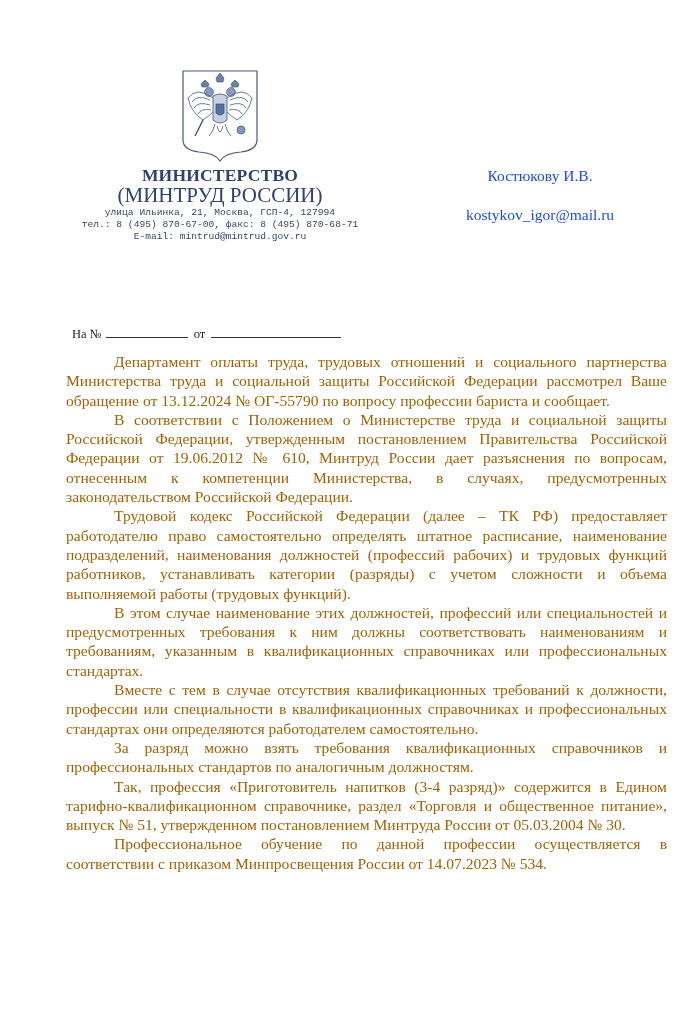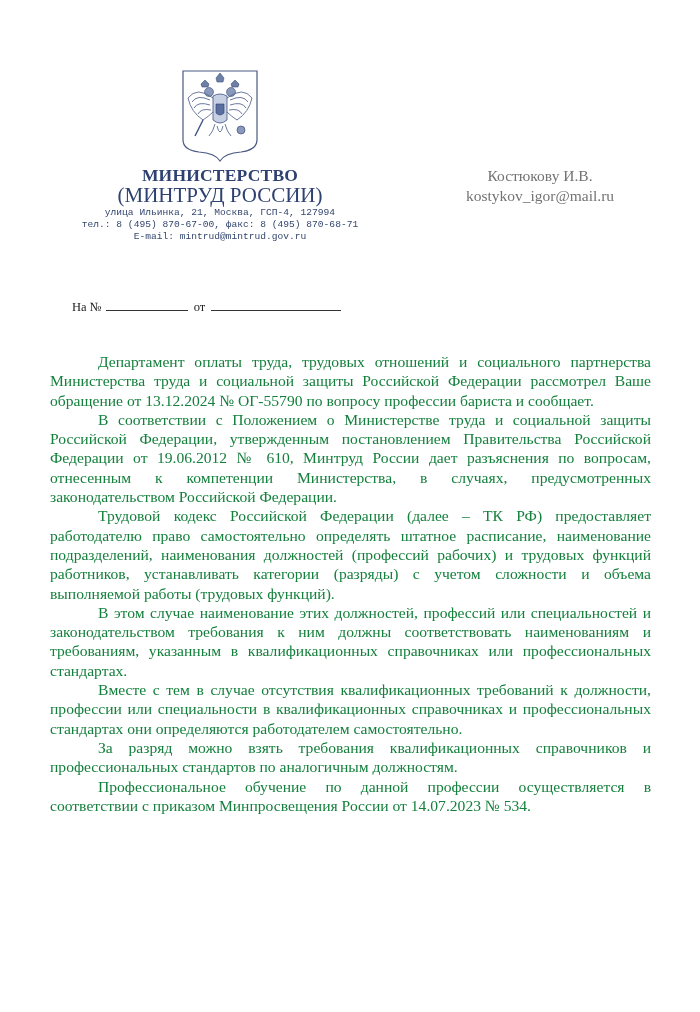--- a/index.html
+++ b/index.html
@@ -63,57 +63,58 @@
     .addr.first { margin-top: 2px; }
 
     
     .recipient {
       position: absolute;
       left: 440px;
       top: 166px;
       width: 200px;
       text-align: center;
       font-size: 15.5px;
-      color: #737373;
+      color: #1d4ed8;
     }
     .recipient .name {
       line-height: 20px;
     }
     .recipient .email {
+      margin-top: 19px;
       line-height: 20px;
     }
 
     
     .ref-line {
       position: absolute;
       left: 72px;
-      top: 299px;
+      top: 326px;
       font-size: 12.5px;
       color: #222;
       white-space: nowrap;
     }
     .ref-line .blank {
       display: inline-block;
       border-bottom: 1px solid #333;
       height: 11px;
       vertical-align: baseline;
     }
     .ref-line .blank.num { width: 82px; margin: 0 6px 0 4px; }
     .ref-line .blank.date { width: 130px; margin-left: 6px; }
 
     
     .body-text {
       position: absolute;
-      left: 50px;
+      left: 66px;
       top: 352px;
       width: 601px;
       font-size: 15.6px;
       line-height: 19.3px;
       text-align: justify;
-      color: #15803d;
+      color: #a16207;
     }
     .body-text p {
       margin: 0;
       text-indent: 48px;
     }
   </style>
 </head>
 <body>
 
 <div class="page">
@@ -171,19 +172,20 @@
   </div>
 
   <div class="ref-line">
     <span>На №</span><span class="blank num"></span><span>от</span><span class="blank date"></span>
   </div>
 
   <div class="body-text">
     <p>Департамент оплаты труда, трудовых отношений и социального партнерства Министерства труда и социальной защиты Российской Федерации рассмотрел Ваше обращение от 13.12.2024 № ОГ-55790 по вопросу профессии бариста и сообщает.</p>
     <p>В соответствии с Положением о Министерстве труда и социальной защиты Российской Федерации, утвержденным постановлением Правительства Российской Федерации от 19.06.2012 № 610, Минтруд России дает разъяснения по вопросам, отнесенным к компетенции Министерства, в случаях, предусмотренных законодательством Российской Федерации.</p>
     <p>Трудовой кодекс Российской Федерации (далее – ТК РФ) предоставляет работодателю право самостоятельно определять штатное расписание, наименование подразделений, наименования должностей (профессий рабочих) и трудовых функций работников, устанавливать категории (разряды) с учетом сложности и объема выполняемой работы (трудовых функций).</p>
-    <p>В этом случае наименование этих должностей, профессий или специальностей и законодательством требования к ним должны соответствовать наименованиям и требованиям, указанным в квалификационных справочниках или профессиональных стандартах.</p>
+    <p>В этом случае наименование этих должностей, профессий или специальностей и предусмотренных требования к ним должны соответствовать наименованиям и требованиям, указанным в квалификационных справочниках или профессиональных стандартах.</p>
     <p>Вместе с тем в случае отсутствия квалификационных требований к должности, профессии или специальности в квалификационных справочниках и профессиональных стандартах они определяются работодателем самостоятельно.</p>
     <p>За разряд можно взять требования квалификационных справочников и профессиональных стандартов по аналогичным должностям.</p>
+    <p>Так, профессия «Приготовитель напитков (3-4 разряд)» содержится в Едином тарифно-квалификационном справочнике, раздел «Торговля и общественное питание», выпуск № 51, утвержденном постановлением Минтруда России от 05.03.2004 № 30.</p>
     <p>Профессиональное обучение по данной профессии осуществляется в соответствии с приказом Минпросвещения России от 14.07.2023 № 534.</p>
   </div>
 
 </div>
 
 </body></html>

